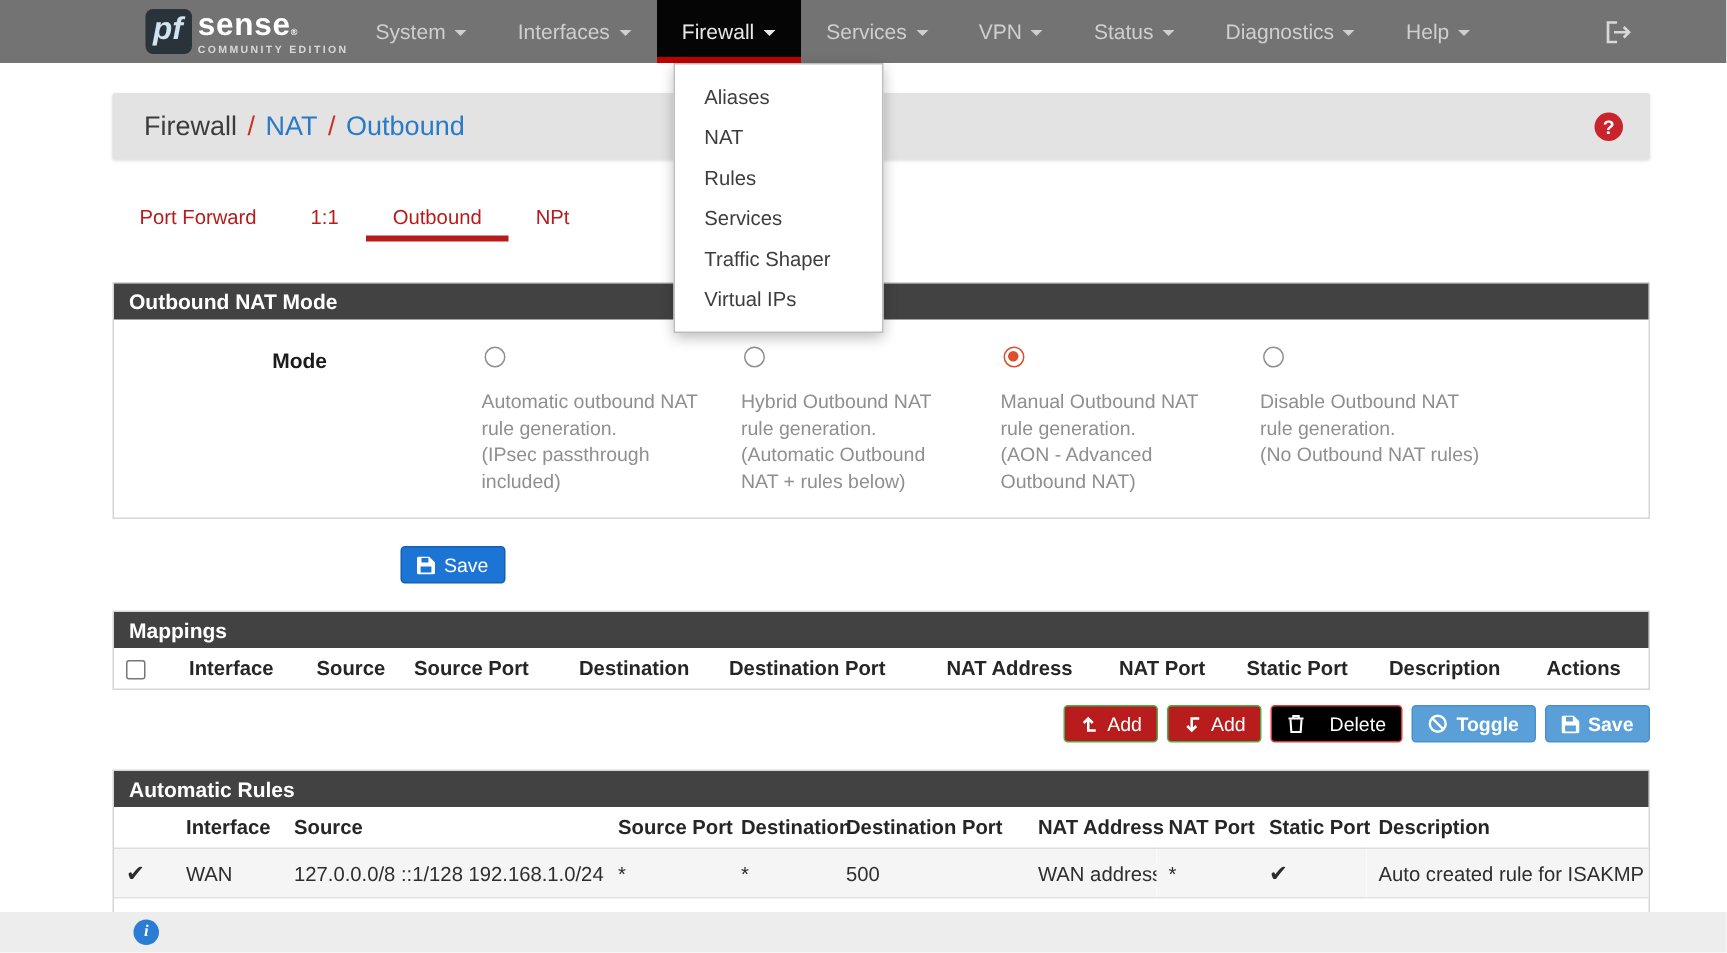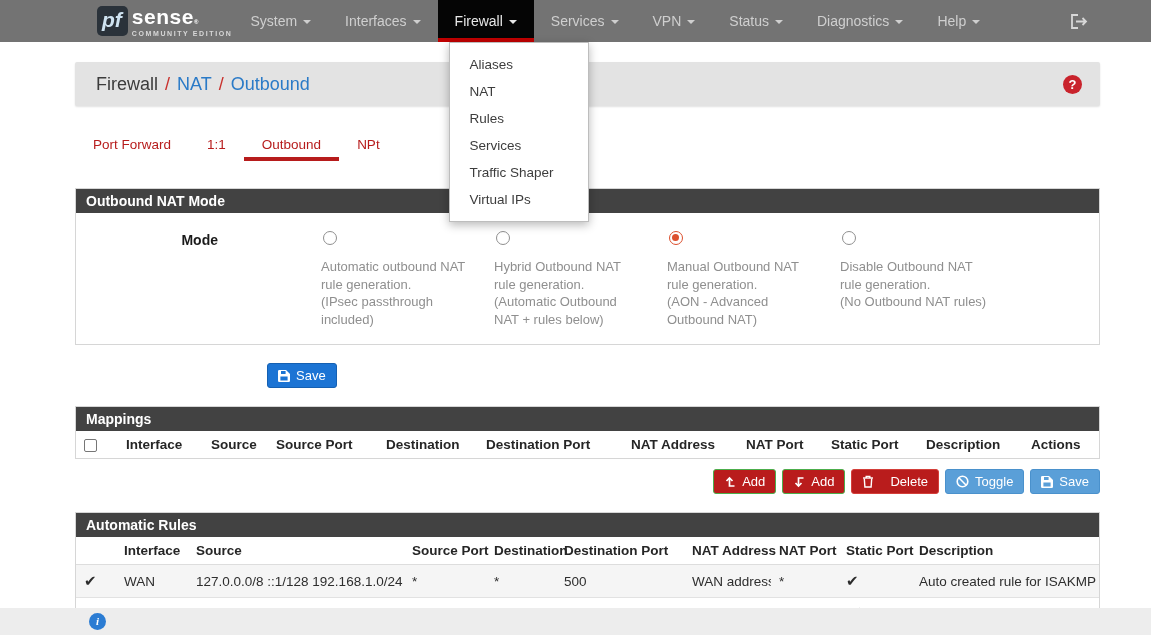--- a/index.html
+++ b/index.html
@@ -67,22 +67,22 @@
   .radio.checked { border-color:#dc4f2d; }
   .radio.checked::after { content:""; position:absolute; left:2px; top:2px; width:7px; height:7px;
            border-radius:50%; background:#dc4f2d; }
   .opt-text { margin-top:9px; color:#8f8f8f; font-size:13px; line-height:17.5px; }
 
   .btn { display:inline-flex; align-items:center; gap:6px; color:#fff; font-size:13px;
          border-radius:3px; padding:4px 10px; border:1px solid transparent; cursor:pointer;
          background:#777; font-family:"Liberation Sans", sans-serif; }
   .btn-primary { background:#1c74d4; border-color:#1560b2; }
   .btn-success { background:#b91c1c; border-color:#4cae4c; }
-  .btn-danger  { background:#b91c1c; border-color:#d43f3a;gap:16px; }
-  .btn-info    { background:#5a9fd8; border-color:#4a91cc; }
+  .btn-danger  { background:#000000; border-color:#d43f3a;gap:16px; }
+  .btn-info    { background:#5a9fd8; border-color:#4a91cc;font-weight:bold; }
   .save-main { margin-top:18px; margin-left:192px; }
 
   
   .panel-mappings { margin-top:18px; }
   table { border-collapse:collapse; width:100%; table-layout:fixed; }
   th { text-align:left; font-size:13.5px; color:#262626; padding:6px 8px; font-weight:bold; white-space:nowrap; }
   td { font-size:13.5px; color:#2e2e2e; padding:7px 8px; white-space:nowrap; overflow:hidden; }
   .checkbox { display:inline-block; width:13px; height:13px; border:1.5px solid #767676;
               border-radius:2px; background:#fff; cursor:pointer; vertical-align:middle; }
   .rule-buttons { display:flex; justify-content:flex-end; gap:6px; margin-top:10px; }

